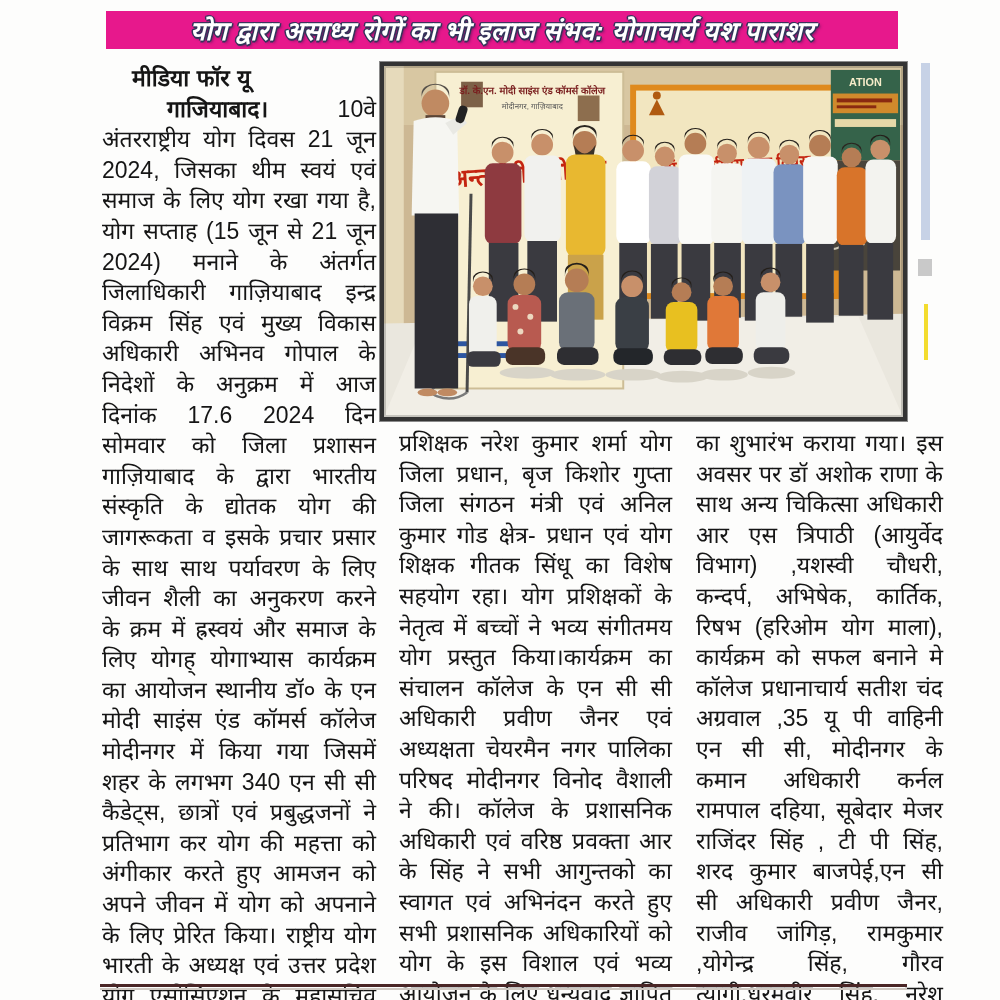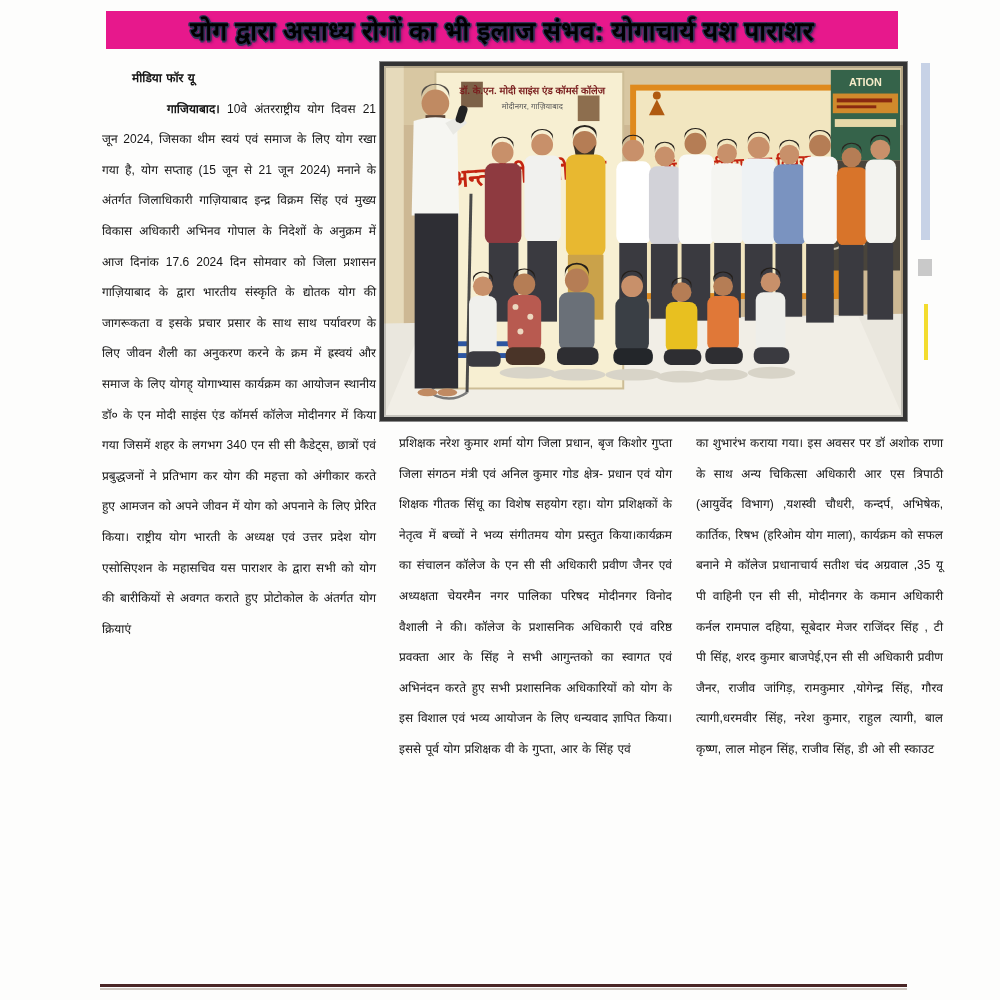--- a/index.html
+++ b/index.html
@@ -8,36 +8,37 @@
 
   .page { position: absolute; inset: 0; background: #fdfdfc; }
 
   
   .headline-banner {
     position: absolute; left: 106px; top: 11px; width: 792px; height: 38px;
     background: #e7188c;
     display: flex; align-items: center; justify-content: center;
   }
   .headline-banner .headline-text {
-    font-size: 26px; font-weight: bold; color: #000000; white-space: nowrap;
+    font-size: 26px; font-weight: bold; color: #ffffff; white-space: nowrap;
     text-shadow: 1.5px 0 #33345a, -1.5px 0 #33345a, 0 1.5px #33345a, 0 -1.5px #33345a,
                  1px 1px 0 #33345a, -1px -1px 0 #33345a, 2px 2px 3px rgba(20,20,60,.55);
     letter-spacing: .5px;
+    font-style: italic;
   }
 
   
   .photo-frame {
     position: absolute; left: 380px; top: 62px; width: 527px; height: 359px;
     border: 4px solid #343434; outline: 1px solid #8a8a8a; background: #a16207;
   }
   .photo-frame svg { display: block; width: 100%; height: 100%; }
 
   
   .col {
-    position: absolute; font-size: 12px; line-height: 30.6px; text-align: justify;
+    position: absolute; font-size: 23px; line-height: 30.6px; text-align: justify;
     color: #151515; word-spacing: 1px;
   }
   .col p { margin: 0; }
   .col-left  { left: 102px; top: 63px;  width: 274px; height: 922px; }
   .col-mid   { left: 399px; top: 428px; width: 273px; height: 558px; }
   .col-right { left: 696px; top: 428px; width: 247px; height: 558px; }
   .byline { font-weight: bold; text-indent: 30px; }
   .lead   { font-weight: bold; margin-left: 35px; }
   .indent { text-indent: 30px; }
 

